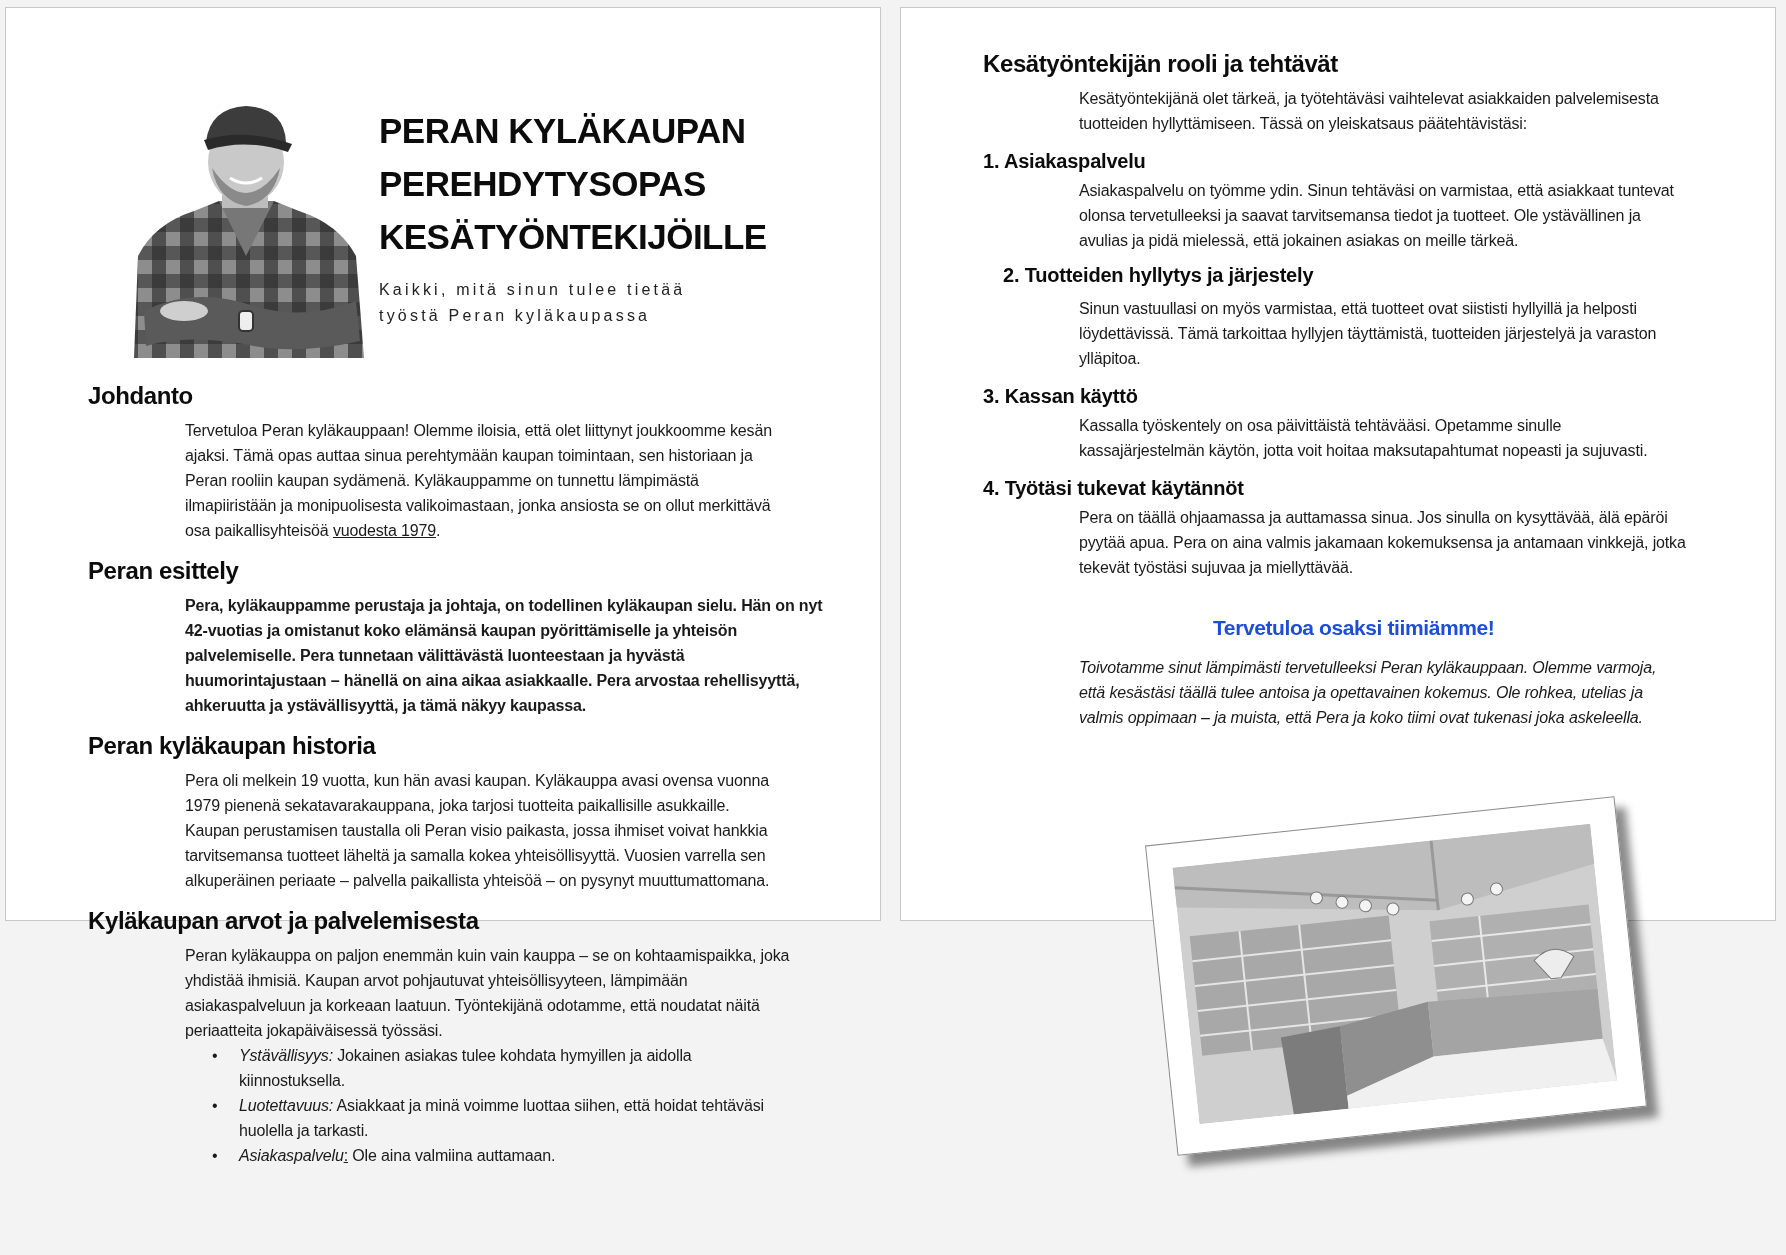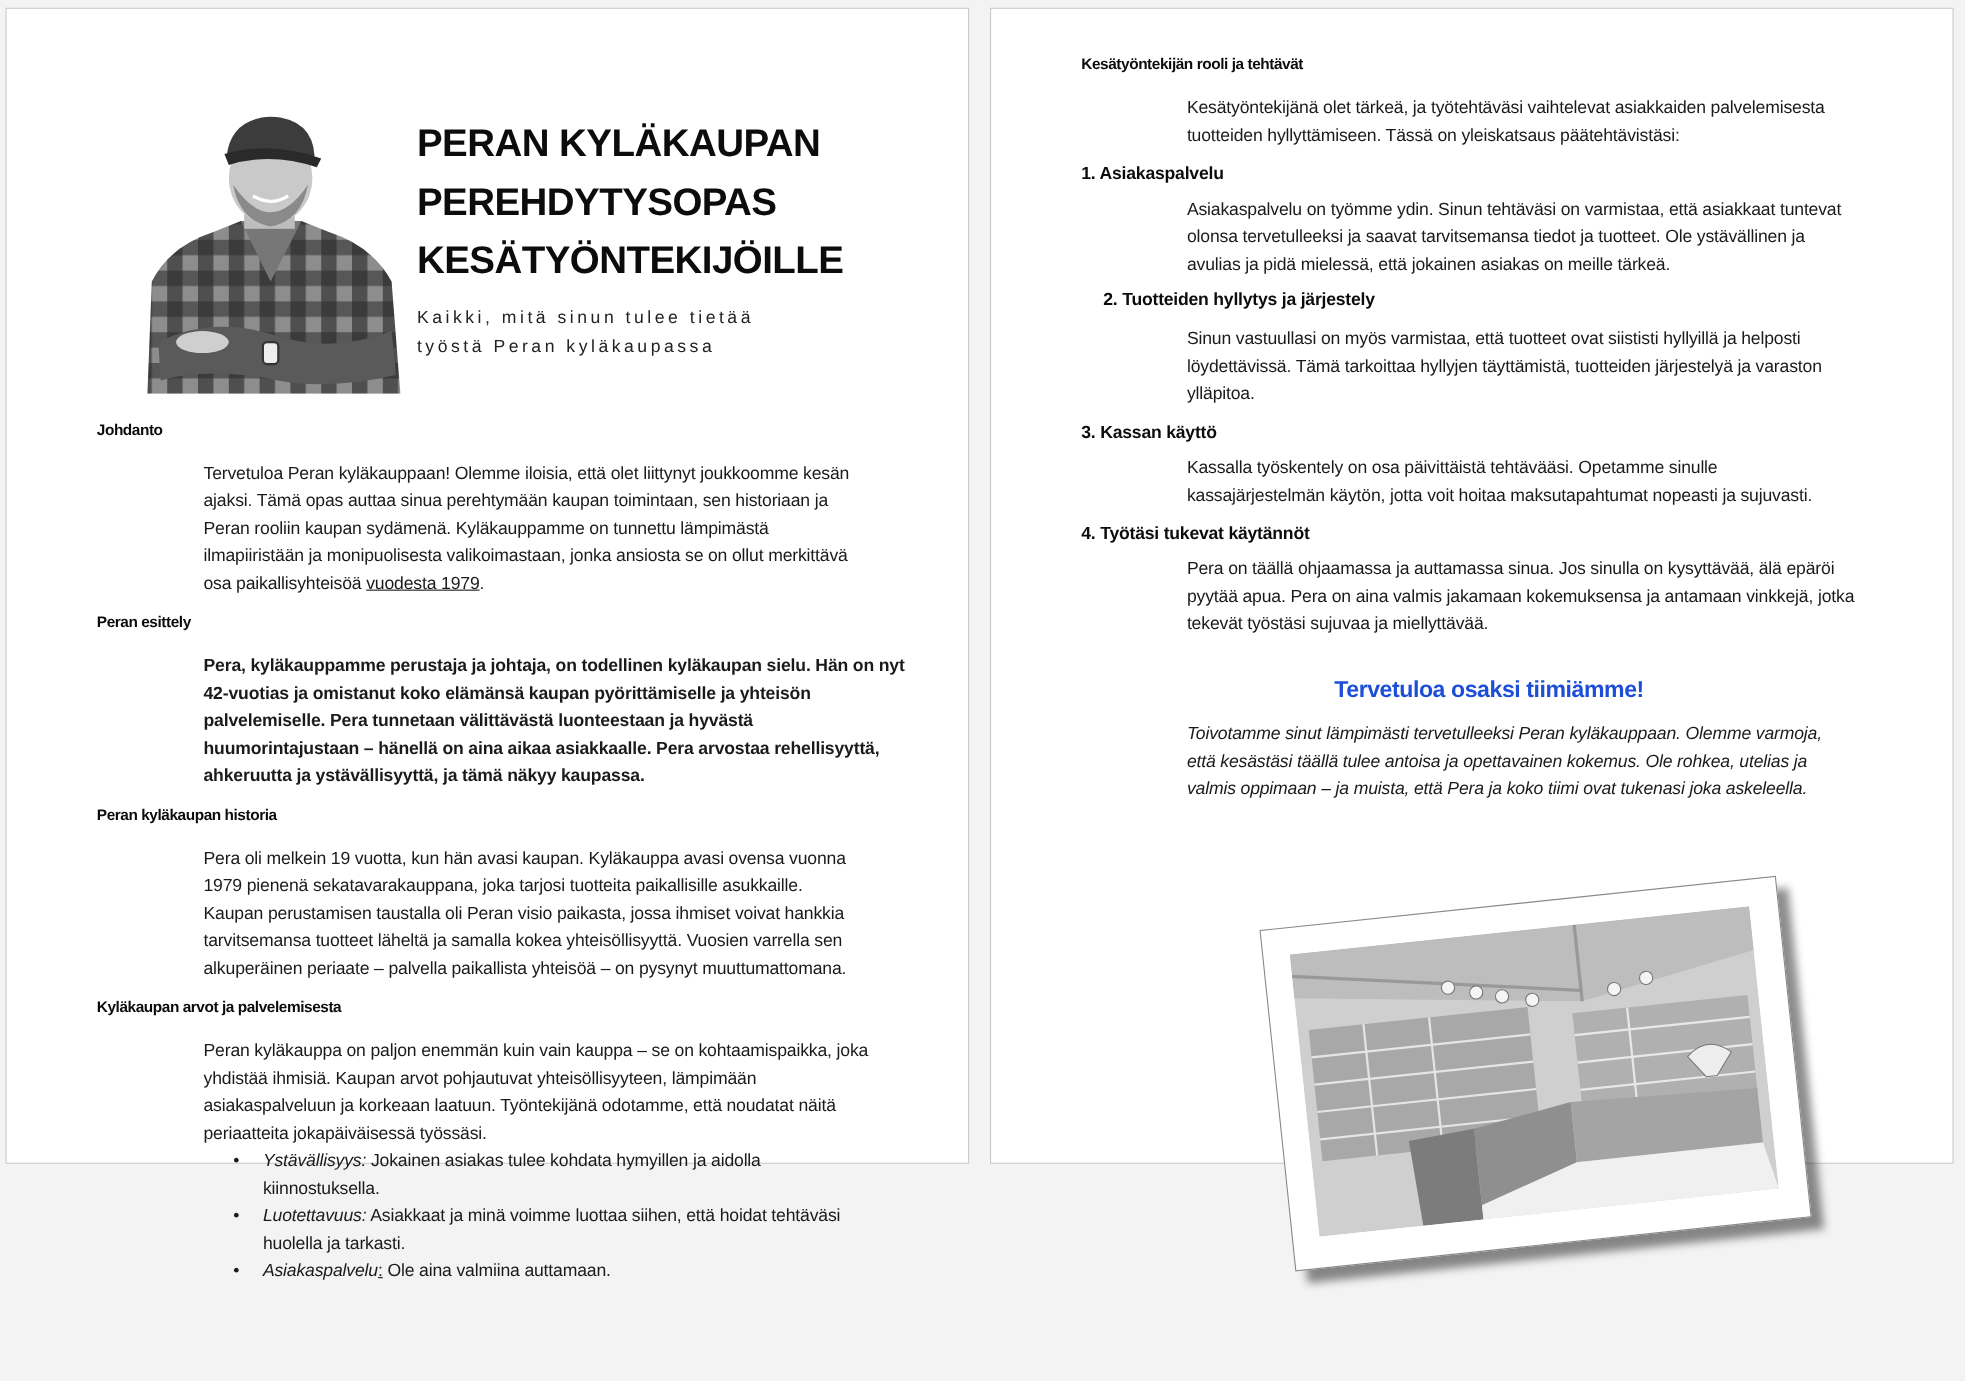--- a/index.html
+++ b/index.html
@@ -1,42 +1,42 @@
 <!DOCTYPE html>
 <html><head>
 <meta charset="utf-8">
 <style>
   html, body { margin:0; padding:0; }
   body {
     width:1786px; height:1255px; background:#f3f3f3; position:relative; overflow:hidden;
     font-family:"Liberation Sans", sans-serif; color:#111;
   }
   .page {
-    position:absolute; top:7px; height:1051px; background:#fff;
+    position:absolute; top:7px; height:914px; background:#fff;
     border:1px solid #c8c8c8; box-sizing:border-box;
   }
   #page-left { left:5px; width:876px; }
   #page-right { left:900px; width:876px; }
 
   
   .portrait { position:absolute; left:118px; top:98px; width:245px; height:252px; }
   .title-block { position:absolute; left:373px; top:96px; }
   .title-line { font-size:35px; font-weight:bold; letter-spacing:-0.5px; line-height:53px; color:#0c0c0c; }
   .subtitle { margin-top:14px; font-size:16px; letter-spacing:3.2px; line-height:26px; color:#222; }
 
-  .h2 { position:absolute; font-size:14px; font-weight:bold; letter-spacing:-0.4px; color:#0c0c0c; }
+  .h2 { position:absolute; font-size:24px; font-weight:bold; letter-spacing:-0.4px; color:#0c0c0c; }
   .body-block { position:absolute; font-size:16px; line-height:25px; color:#1a1a1a; letter-spacing:-0.15px; }
   .body-block p { margin:0; }
   .u { text-decoration:underline; }
   ul.vals { margin:0; padding:0; list-style:none; }
   ul.vals li { position:relative; padding-left:54px; }
   ul.vals li .bullet { position:absolute; left:27px; top:0; }
   .it { font-style:italic; }
 
-  .h3 { position:absolute; font-size:16px; font-weight:bold; color:#0c0c0c; letter-spacing:-0.2px; }
+  .h3 { position:absolute; font-size:20px; font-weight:bold; color:#0c0c0c; letter-spacing:-0.2px; }
   .welcome { position:absolute; left:1213px; top:616px; font-size:21px; font-weight:bold; letter-spacing:-0.4px; color:#1d4ed8; }
   .closing { font-style:italic; }
 
   .photo-wrap {
     position:absolute; left:1160px; top:820px; width:470px; height:310px;
     transform:rotate(-6deg); transform-origin:center;
     background:#fff; border:1px solid #888;
     box-shadow:10px 12px 8px rgba(0,0,0,0.45);
   }
   .photo { position:absolute; left:24px; top:24px; width:420px; height:258px; }

